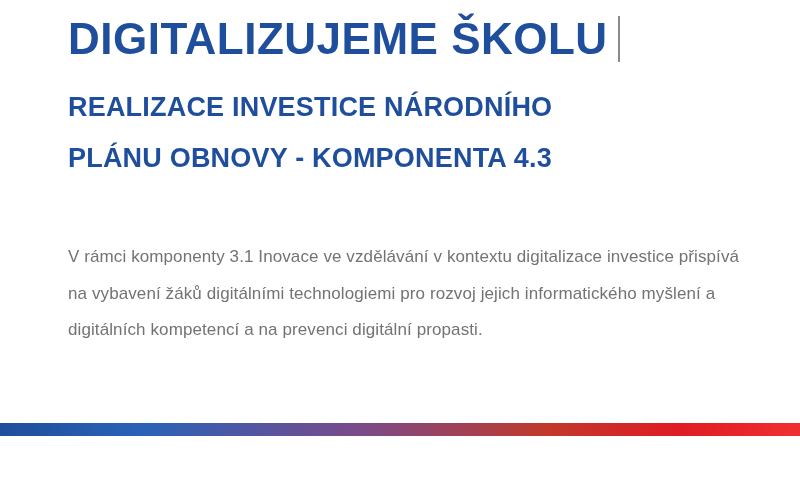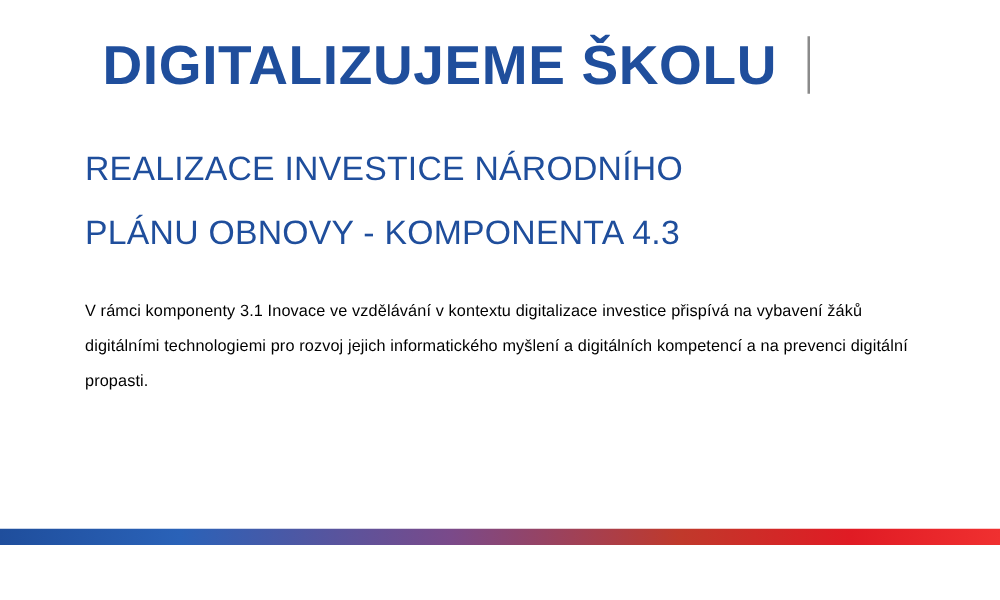--- a/index.html
+++ b/index.html
@@ -25,47 +25,47 @@
     left: 68px;
     top: 14px;
     width: 700px;
   }
   .main-title {
     font-size: 44px;
     font-weight: bold;
     color: #1f4e9c;
     letter-spacing: 0.5px;
     line-height: 1.15;
-    margin: 14px;
+    margin: 0;
     white-space: nowrap;
     display: inline-block;
   }
   .title-caret {
     display: inline-block;
     width: 2px;
     height: 46px;
     background: #8a8a8a;
     vertical-align: -8px;
     margin-left: 10px;
   }
   .subtitle {
     font-size: 27px;
-    font-weight: normal;
+    font-weight: bold;
     color: #1f4e9c;
     line-height: 1.55;
     margin: 22px 0 0 0;
     letter-spacing: 0.2px;
   }
   .body-text {
     position: absolute;
     left: 68px;
     top: 222px;
     width: 672px;
-    font-size: 13px;
-    color: #000000;
+    font-size: 17px;
+    color: #737373;
     line-height: 2.15;
     letter-spacing: 0.1px;
   }
   .footer-bar {
     position: absolute;
     left: 0;
     bottom: 44px;
     width: 800px;
     height: 13px;
     background: linear-gradient(to right, #1f4e9c 0%, #2a62b8 18%, #7a4a8a 45%, #c0392b 68%, #e01b24 85%, #f03030 100%);

